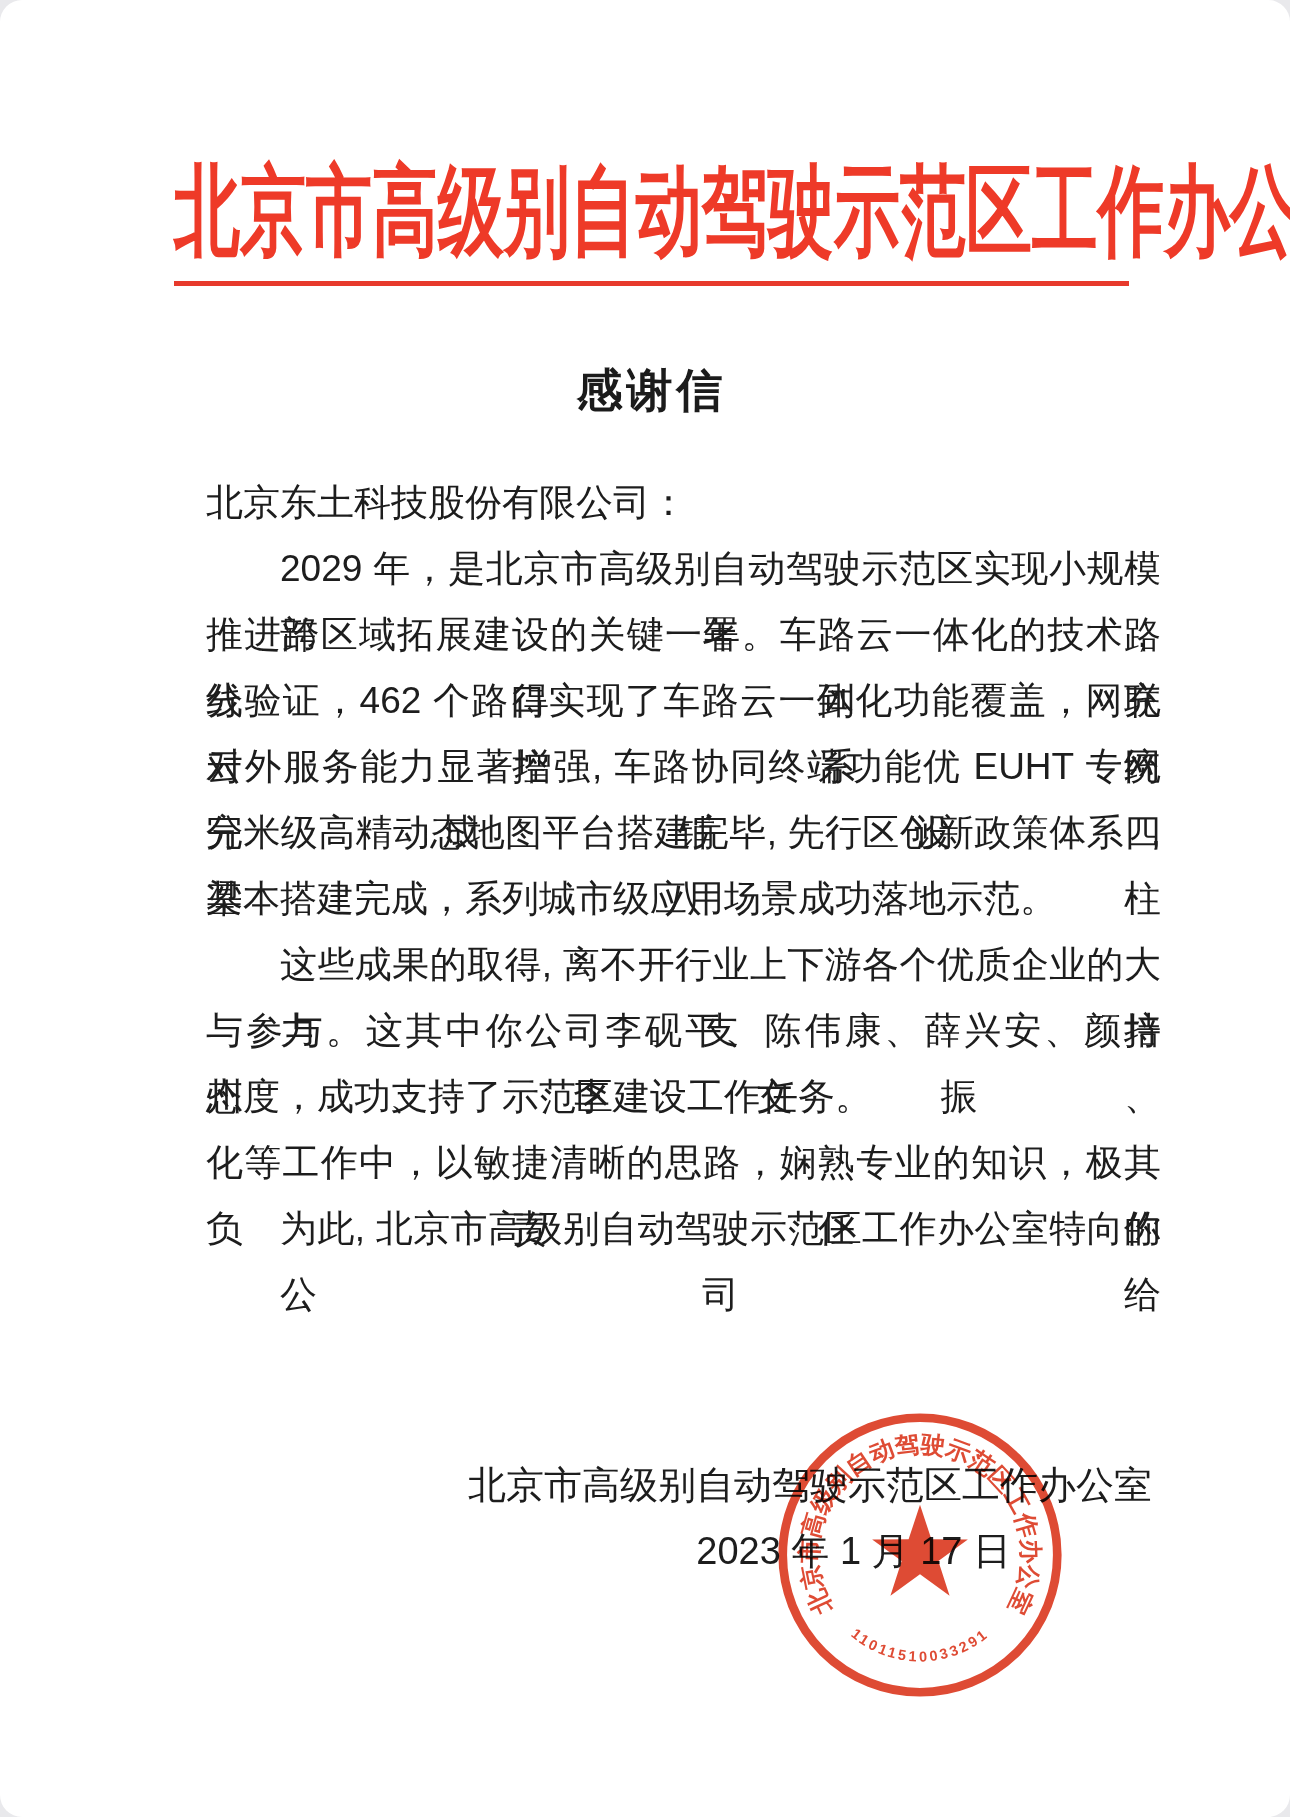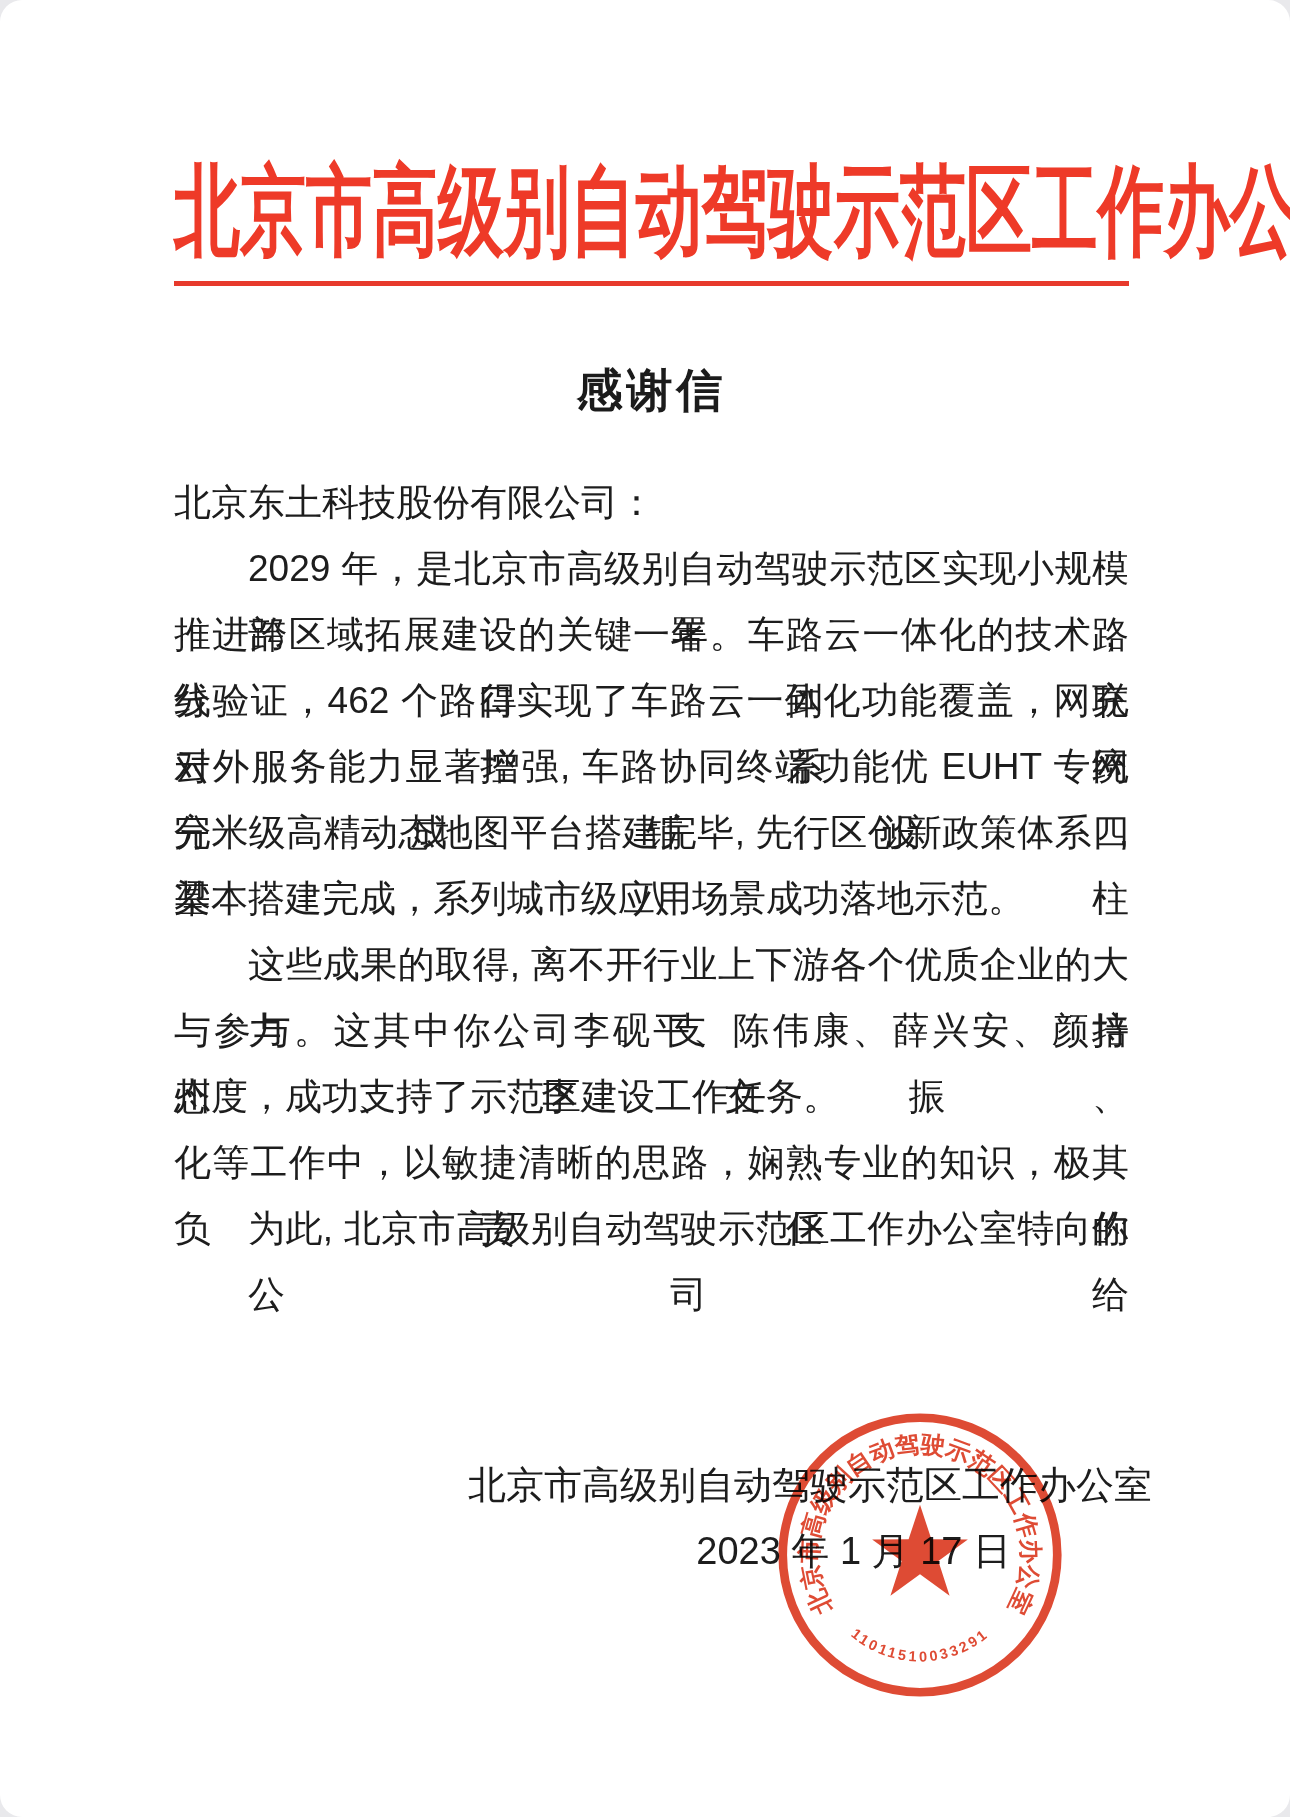--- a/index.html
+++ b/index.html
@@ -48,21 +48,21 @@
   .doc-title {
     top: 360px;
     text-align: center;
     font-size: 46px;
     font-weight: 600;
     letter-spacing: 4px;
     color: #1b1b1b;
   }
 
   
-  .body-block { top: 470px; }
+  .body-block { top: 470px; margin-left: 32px; }
   .ln {
     height: 66px;
     line-height: 66px;
     font-size: 37px;
     color: #1d1d1d;
     white-space: nowrap;
   }
   .ln.fill {
     white-space: normal;
     text-align: justify;

